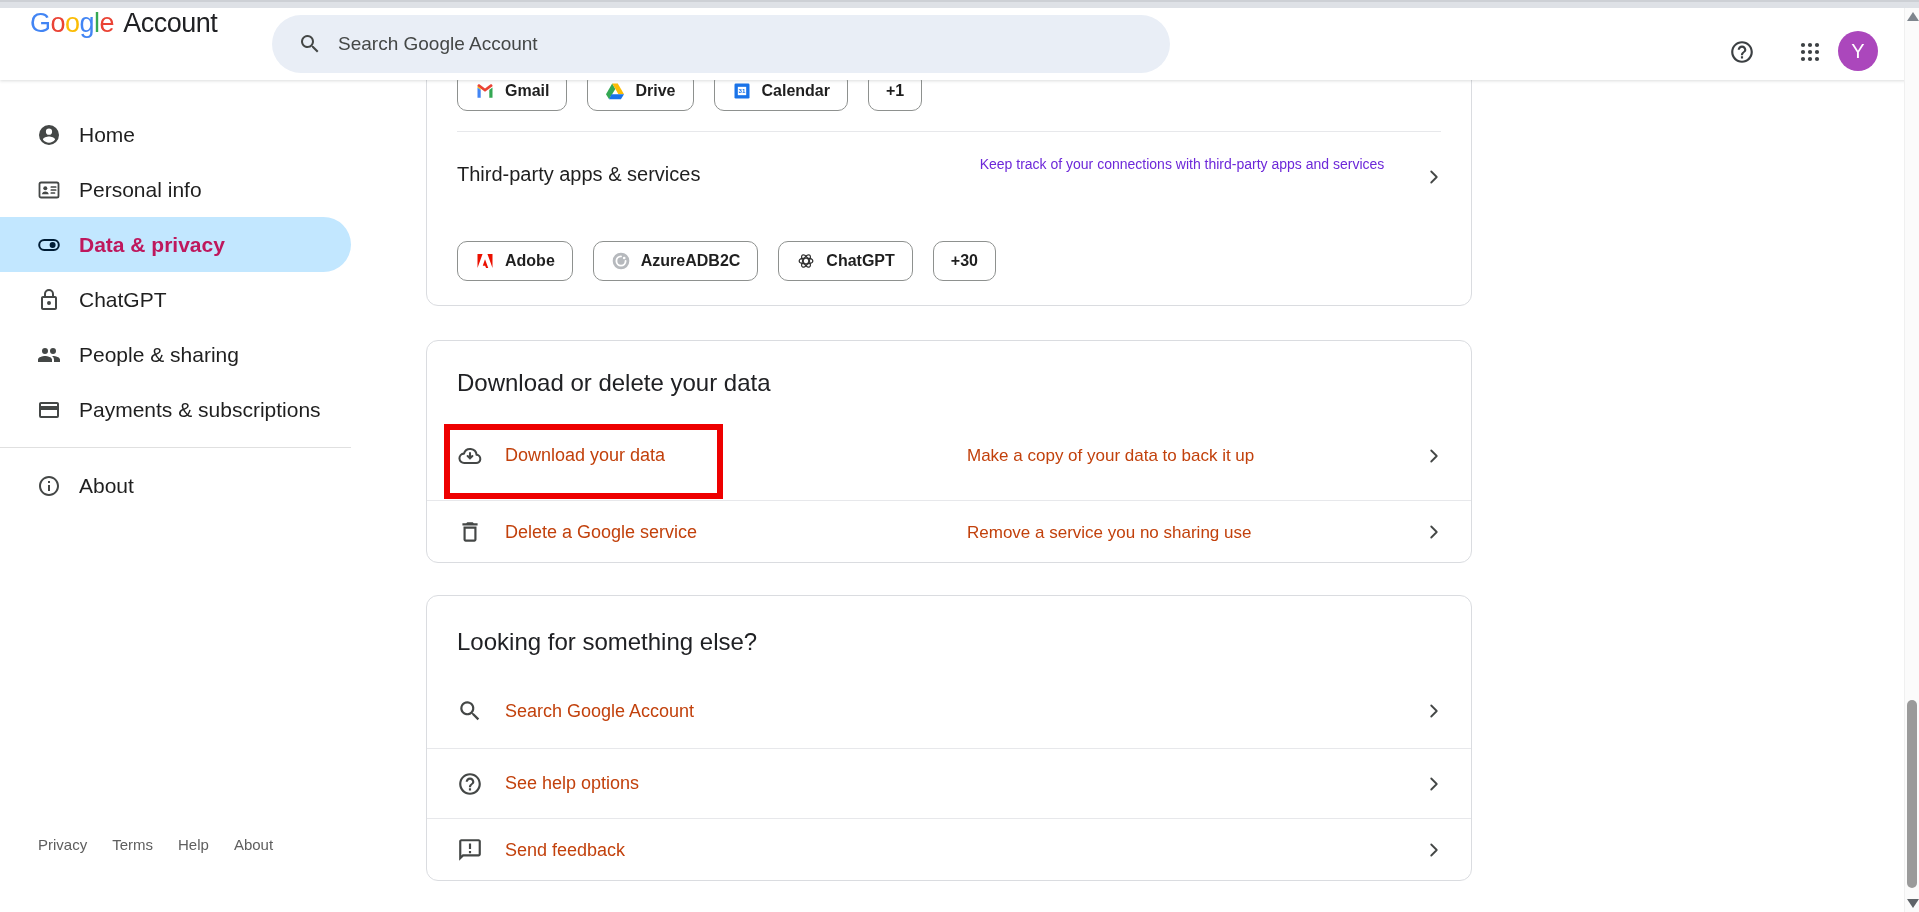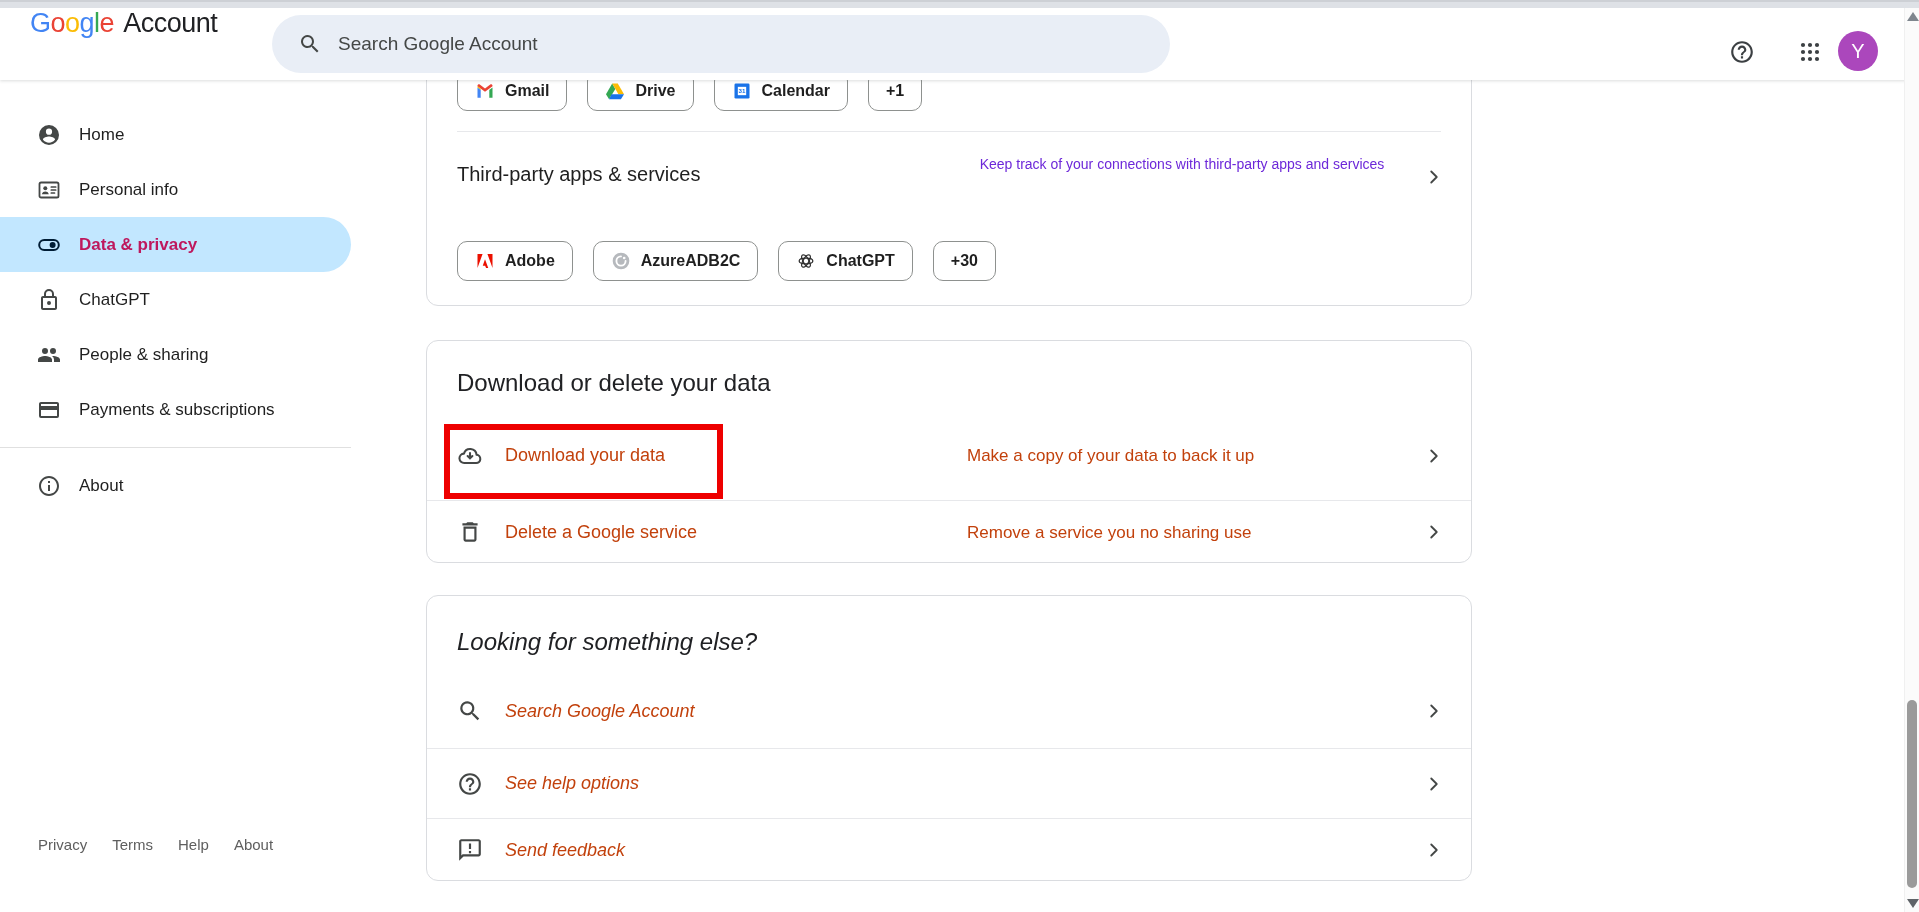--- a/index.html
+++ b/index.html
@@ -22,31 +22,31 @@
   .searchbar input::placeholder { color:#444746; opacity:1; }
   .hdr-btn { position:absolute; top:20px; width:48px; height:48px; display:flex; align-items:center; justify-content:center; border-radius:50%; cursor:pointer; }
   .hdr-help { left:1718px; }
   .hdr-apps { left:1786px; }
   .avatar { position:absolute; left:1838px; top:23px; width:40px; height:40px; border-radius:50%; background:#ab47bc;
     color:#fff; font-size:20px; display:flex; align-items:center; justify-content:center; cursor:pointer; }
 
   
   .sidebar { position:absolute; left:0; top:80px; width:351px; padding-top:27px; background:#fff; z-index:2; }
   .nav-item { height:55px; display:flex; align-items:center; padding-left:37px; cursor:pointer;
-    font-size:17px; color:#1f1f1f; }
+    font-size:21px; color:#1f1f1f; }
   .nav-item .nicon { width:24px; height:24px; margin-right:18px; flex:0 0 auto; color:#444746; }
   .nav-item.active { background:#c2e7ff; border-radius:0 28px 28px 0; color:#be185d; font-weight:bold; }
   .nav-item.active .nicon { color:#001d35; }
   .side-divider { height:1px; background:#e0e0e0; margin:10px 0; width:351px; }
 
   
   .card { position:absolute; left:426px; width:1046px; background:#fff; border:1px solid #dadce0; border-radius:12px; z-index:1; }
   .card1 { top:30px; height:276px; }
   .card2 { top:340px; height:223px; }
-  .card3 { top:595px; height:286px;font-style:italic; }
+  .card3 { top:595px; height:286px; }
 
   .chips-row { position:absolute; left:30px; display:flex; gap:20px; }
   .chip { height:40px; border:1px solid #8e918f; border-radius:10px; background:#fff; display:flex; align-items:center;
     padding:0 17px; gap:10px; font-size:16px; font-weight:bold; color:#1f1f1f; cursor:pointer; }
   .chip svg { width:20px; height:20px; display:block; }
 
   .h-divider { position:absolute; left:30px; right:30px; height:1px; background:#e7e8eb; }
 
   .section-heading { position:absolute; left:30px; top:132px; font-size:20px; color:#1f1f1f; }
   .section-desc { position:absolute; left:540px; top:120px; width:430px; font-size:14px; line-height:26px; color:#6d28d9;text-align:center; }

